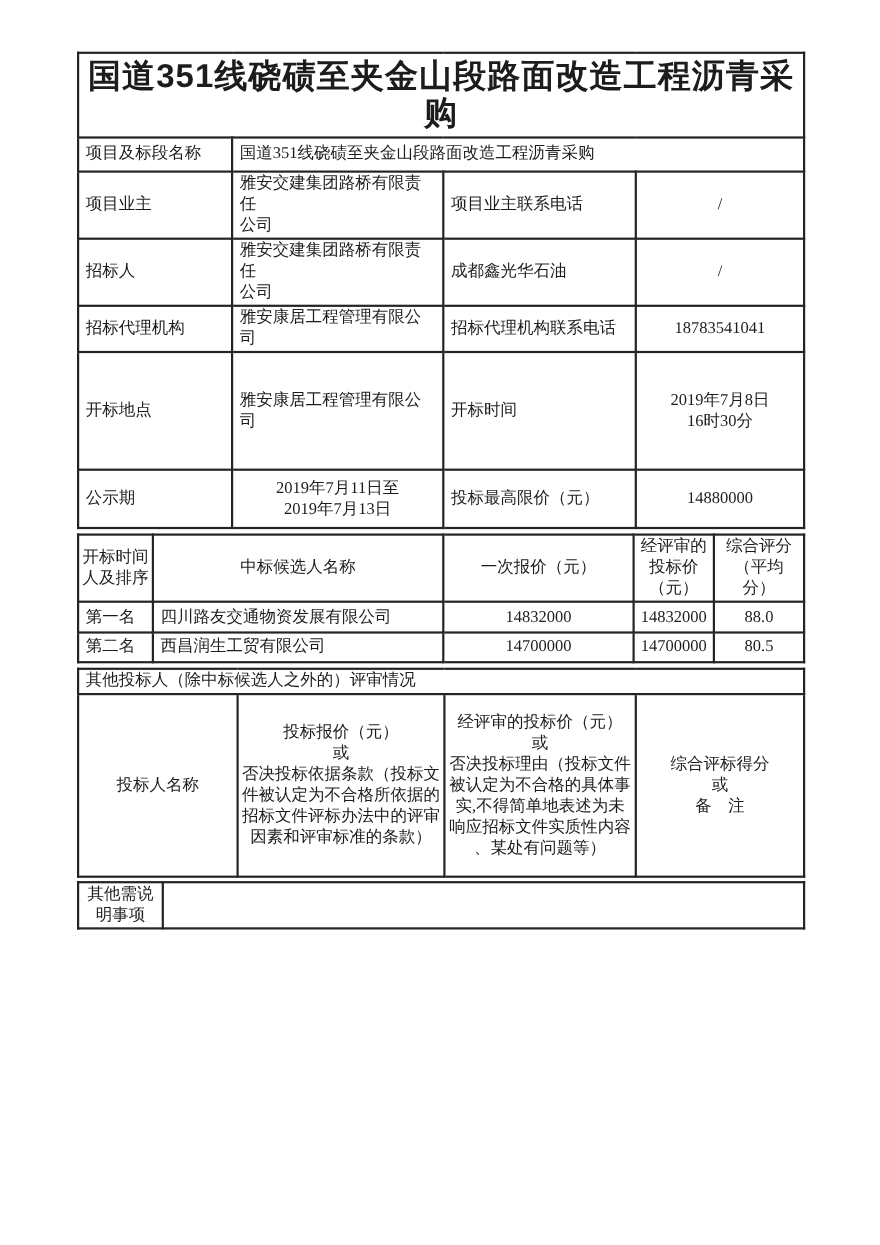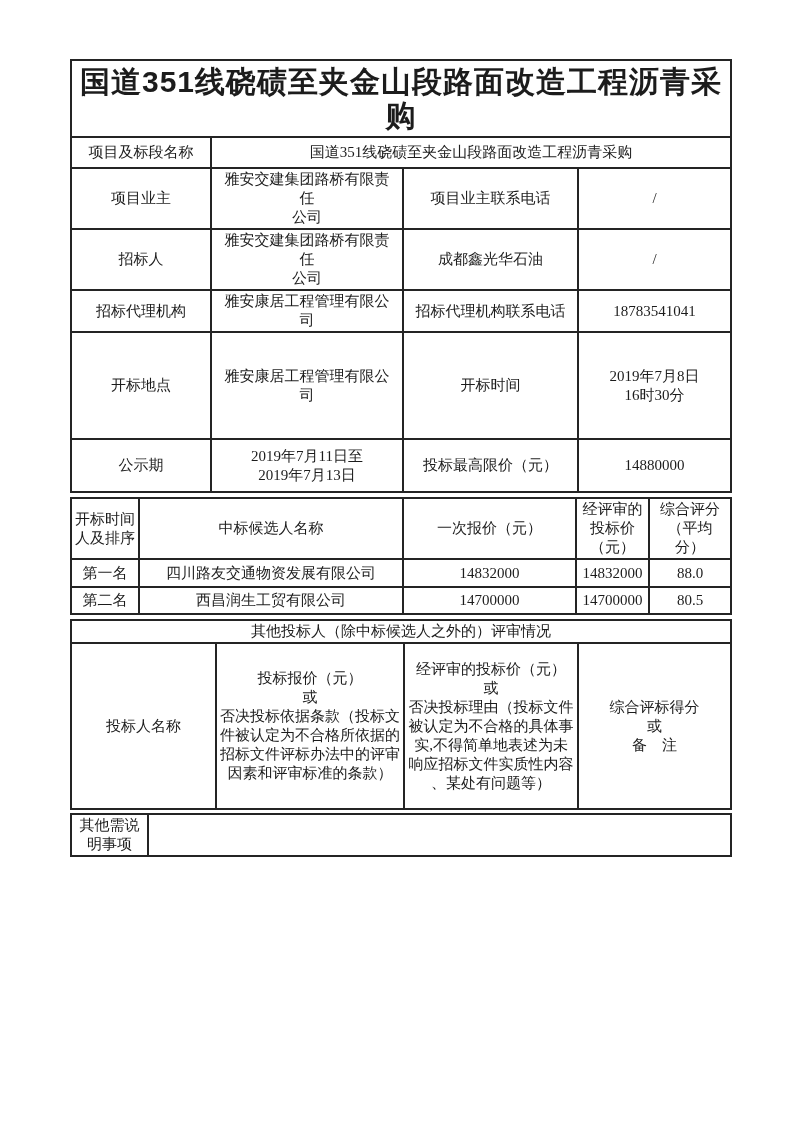--- a/index.html
+++ b/index.html
@@ -1,28 +1,28 @@
 <!DOCTYPE html>
 <html><head>
 <meta charset="utf-8">
 <style>
   html,body{margin:0;padding:0;}
   body{
     width:800px;height:1132px;background:#ffffff;position:relative;
     font-family:"Liberation Serif","DejaVu Serif",serif;color:#1c1c1c;
     -webkit-font-smoothing:antialiased;
   }
-  .doc{position:absolute;left:70px;top:59px;width:660px;}
+  .doc{position:absolute;left:70px;top:47px;width:660px;}
   table{border-collapse:collapse;table-layout:fixed;width:660px;}
   .tbl{margin:0 0 4px 0;border:2px solid #242424;}
   td{
     border:2px solid #242424;font-size:15px;line-height:19px;
     padding:1px 6px;vertical-align:middle;white-space:pre-line;overflow:hidden;
   }
-  .lbl{text-align:center;}
+  .lbl{text-align:left;}
   .ctr{text-align:center;padding:1px 2px;}
   .title-cell{
     font-family:"Liberation Sans","DejaVu Sans",sans-serif;
     font-weight:bold;font-size:30px;line-height:34px;letter-spacing:1px;
     text-align:center;white-space:normal;
   }
   .small-lh{line-height:19px;}
 </style>
 </head>
 <body>

